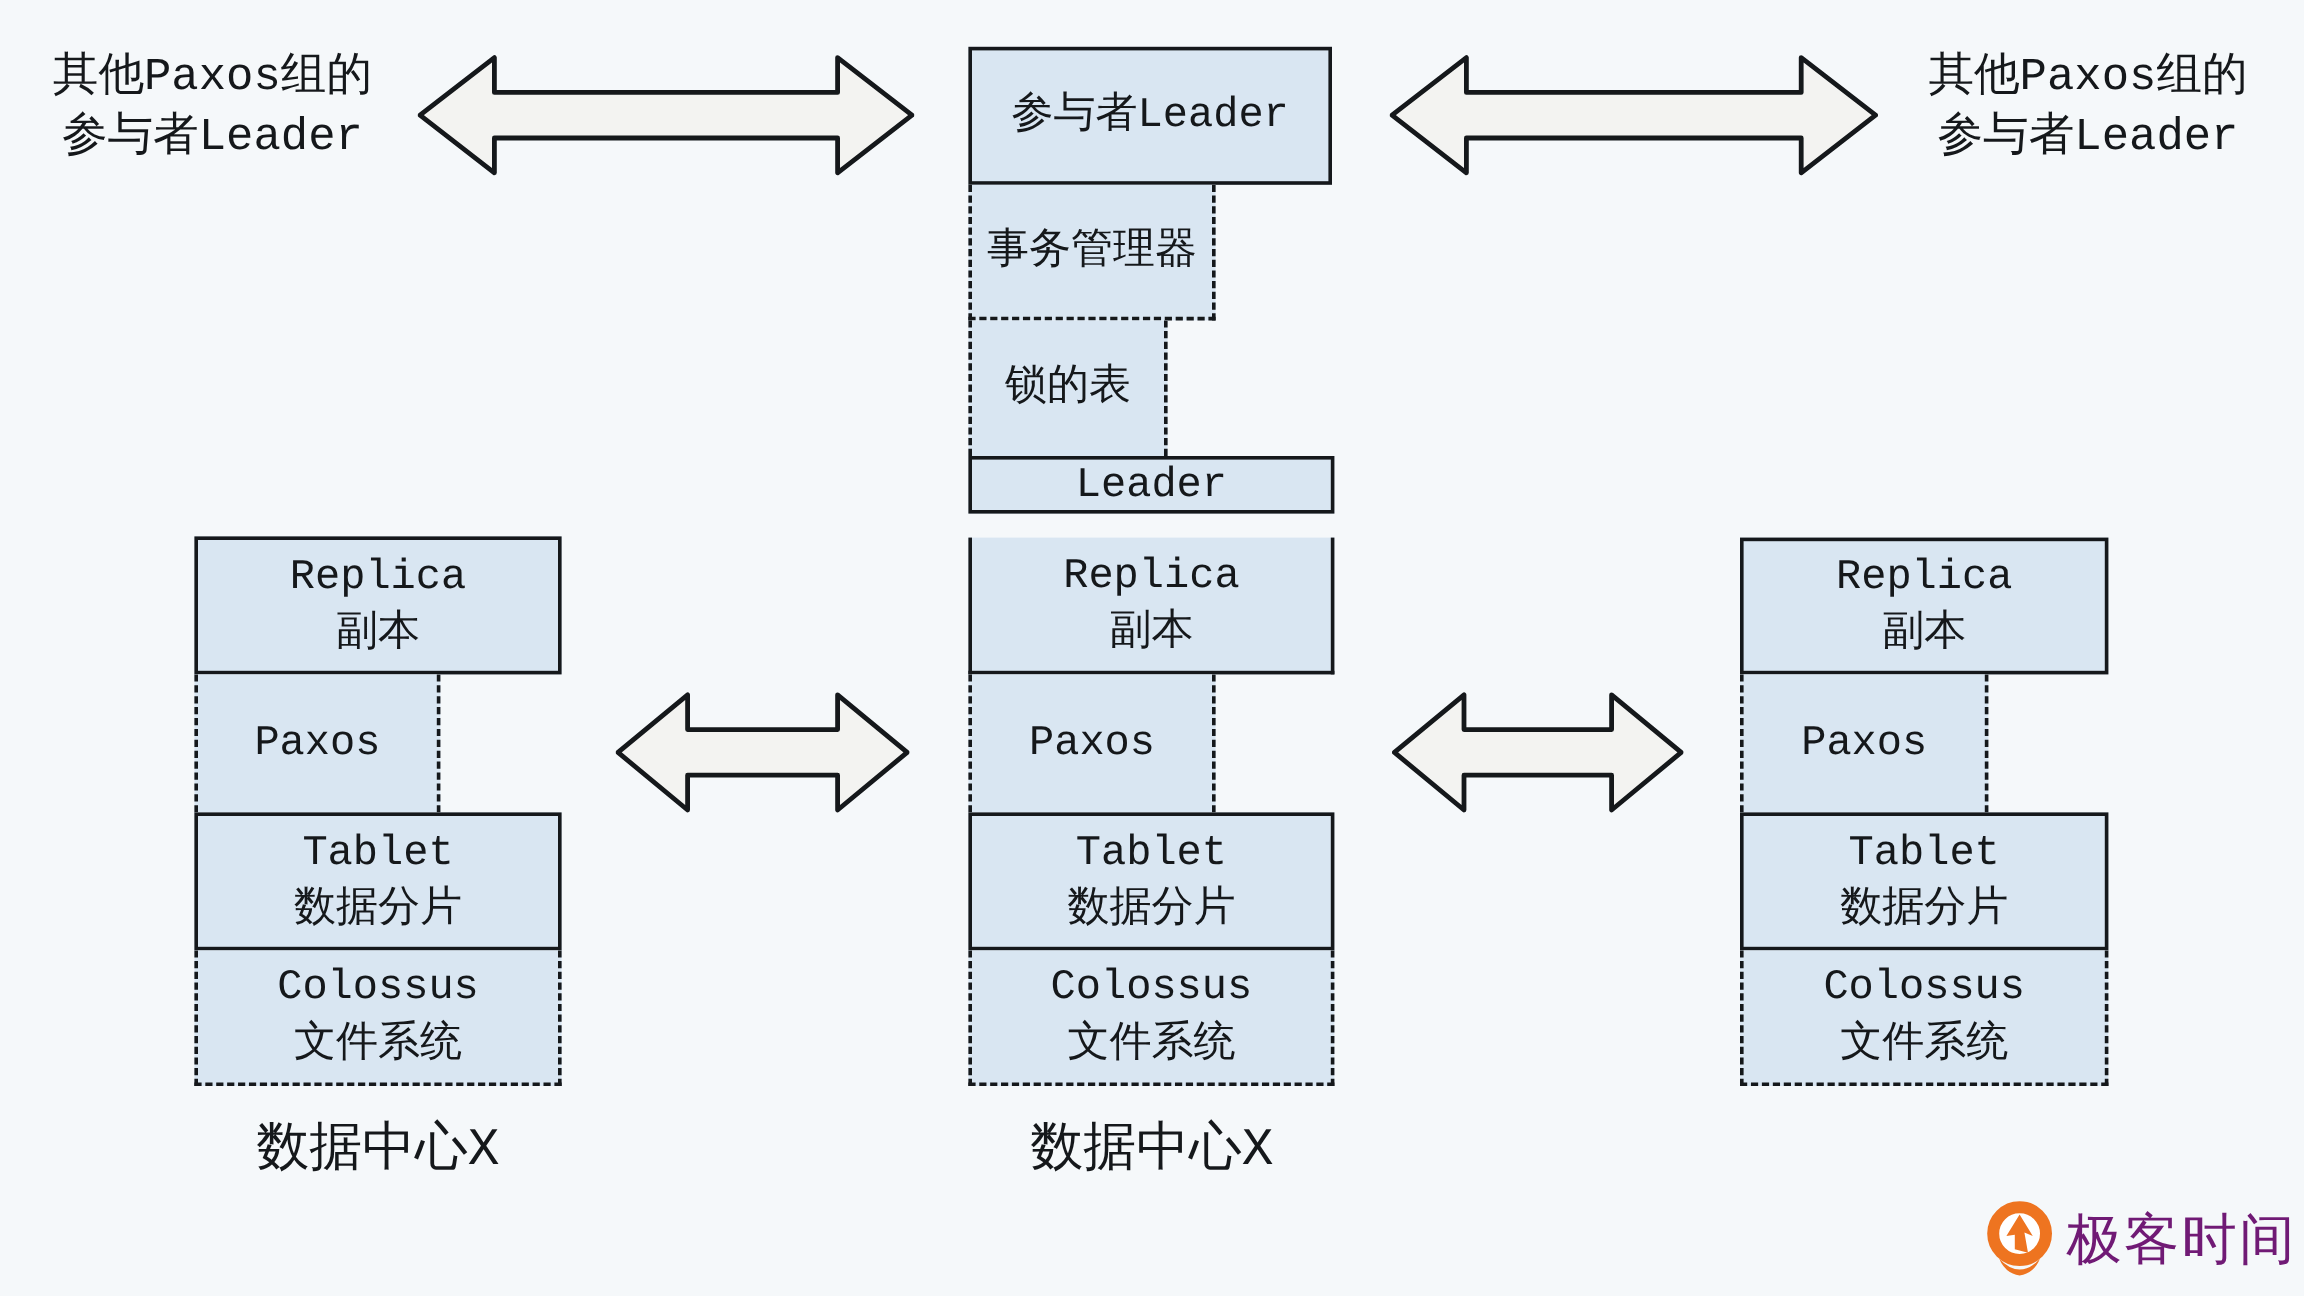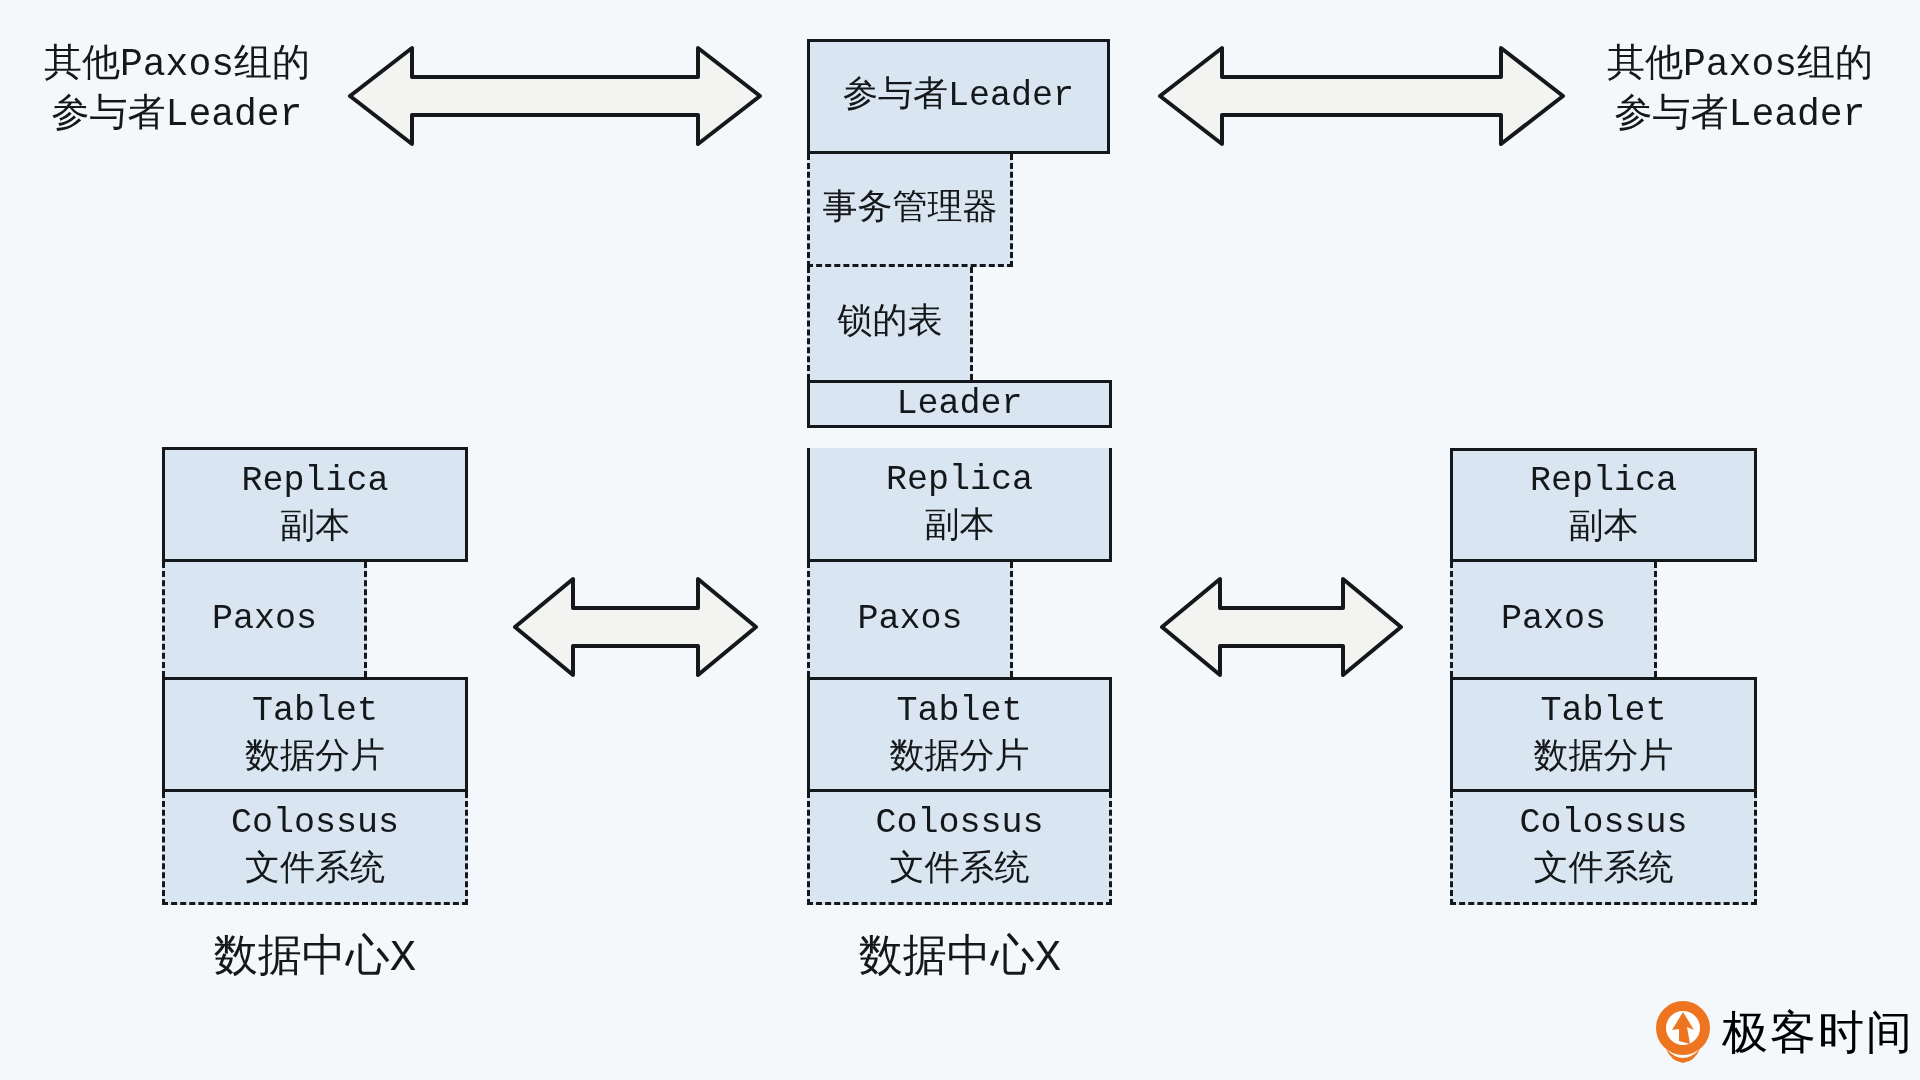--- a/index.html
+++ b/index.html
@@ -65,21 +65,21 @@
 
   .logo{
     position:absolute;
     left:1652px;top:999px;
     display:flex;
     align-items:center;
   }
   .logo-text{
     font-size:46px;
     font-weight:500;
-    color:#000000;
+    color:#701a75;
     margin-left:8px;
     letter-spacing:2px;
   }
 </style>
 </head>
 <body>
 
 <div class="canvas">
 
   <div class="side-note" style="left:17px;top:40px;">

